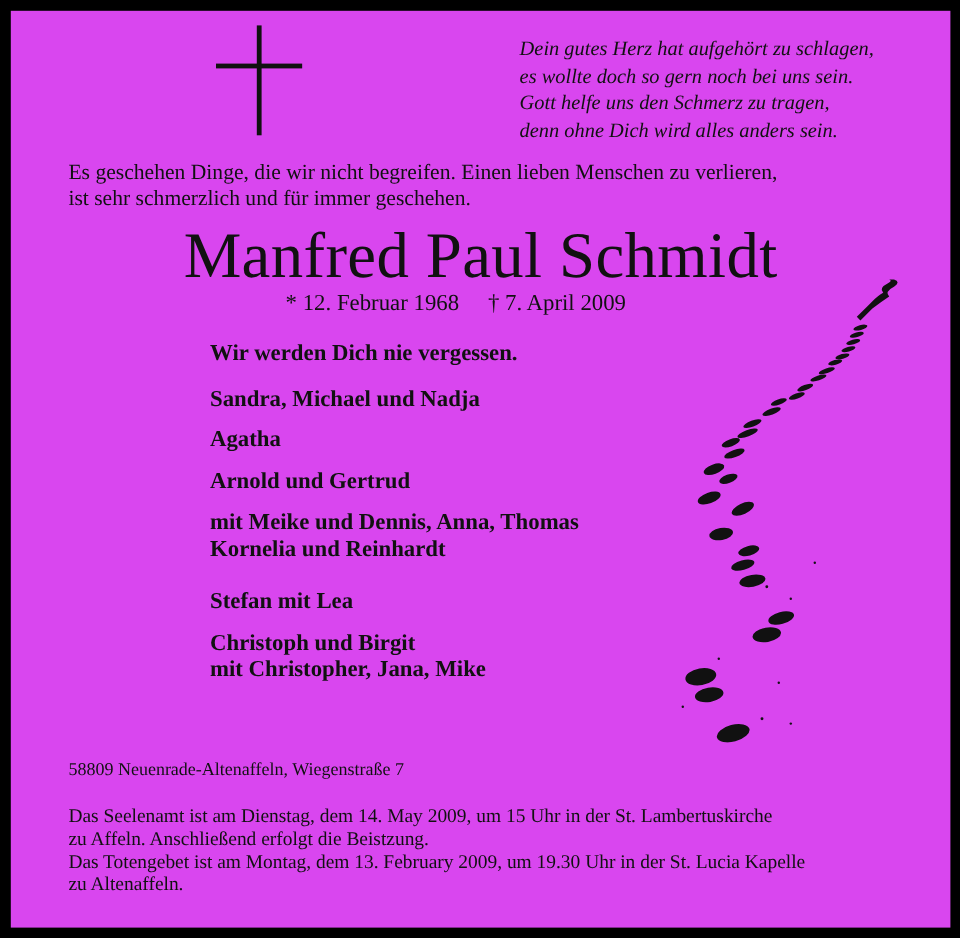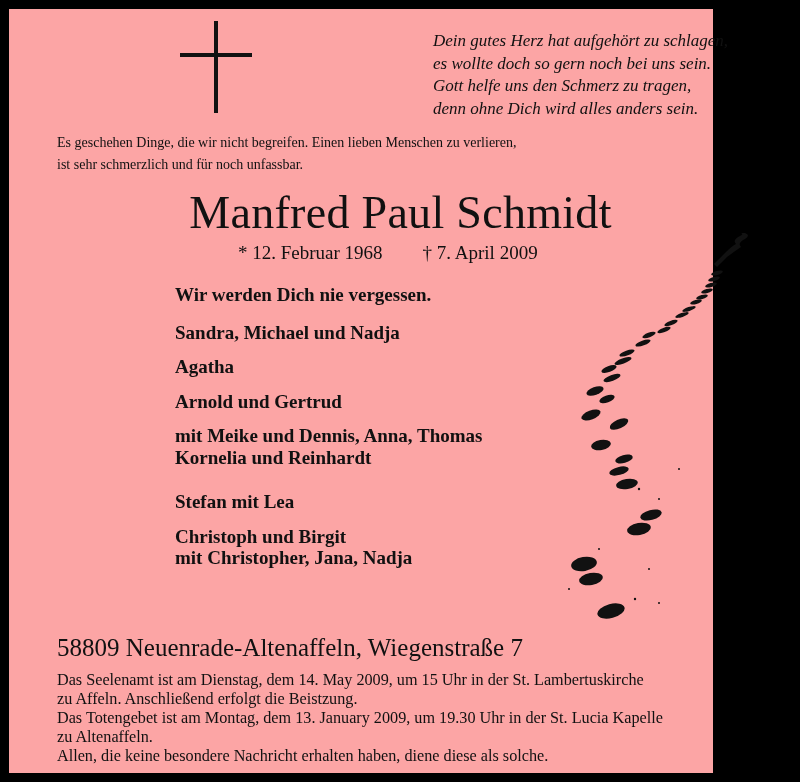--- a/index.html
+++ b/index.html
@@ -1,28 +1,28 @@
 <!DOCTYPE html>
 <html><head>
 <meta charset="utf-8">
 <style>
   html, body { margin:0; padding:0; }
   body { width:800px; height:782px; background:#000; position:relative; overflow:hidden; font-family:"Liberation Serif", "DejaVu Serif", serif; color:#111; }
-  .page { position:absolute; left:9px; top:9px; width:704px; height:764px; background:#fca5a5; }
+  .page { position:absolute; left:9px; top:9px; width:783px; height:764px; background:#d946ef; }
   .abs { position:absolute; white-space:nowrap; }
   .cross { position:absolute; left:171px; top:12px; width:72px; height:92px; }
   .poem { left:424px; top:21px; font-style:italic; font-size:17px; line-height:22.5px; }
-  .intro { left:48px; top:123px; font-size:14px; line-height:22px; }
-  .name { left:0; width:783px; text-align:center; top:178px; font-size:46px; line-height:52px; letter-spacing:0.3px; }
+  .intro { left:48px; top:123px; font-size:18px; line-height:22px; }
+  .name { left:0; width:783px; text-align:center; top:178px; font-size:54px; line-height:52px; letter-spacing:0.3px; }
   .dates { left:229px; top:233px; font-size:19px; }
-  .dates .death { margin-left:40px;font-family:Liberation Serif, serif; }
+  .dates .death { margin-left:24px;font-family:Liberation Serif, serif; }
   .family { left:166px; top:275px; font-size:19px; line-height:21.5px;font-weight:bold; }
   .family .gap-sm { height:13px; }
   .family .gap-md { height:10px; }
-  .address { left:48px; top:625px; font-size:25px; }
+  .address { left:48px; top:625px; font-size:15px; }
   .notes { left:48px; top:662px; font-size:16.2px; line-height:19px; }
   .steps { position:absolute; left:530px; top:220px; width:230px; height:390px; }
 </style>
 </head>
 <body>
 
 <div class="page">
 
   <svg class="cross" viewBox="0 0 72 92">
     <rect x="34" y="0" width="4" height="92" fill="#111"></rect>
@@ -31,21 +31,21 @@
 
   <div class="abs poem">
     <div>Dein gutes Herz hat aufgehört zu schlagen,</div>
     <div>es wollte doch so gern noch bei uns sein.</div>
     <div>Gott helfe uns den Schmerz zu tragen,</div>
     <div>denn ohne Dich wird alles anders sein.</div>
   </div>
 
   <div class="abs intro">
     <div>Es geschehen Dinge, die wir nicht begreifen. Einen lieben Menschen zu verlieren,</div>
-    <div>ist sehr schmerzlich und für noch unfassbar.</div>
+    <div>ist sehr schmerzlich und für immer geschehen.</div>
   </div>
 
   <div class="abs name">Manfred Paul Schmidt</div>
 
   <div class="abs dates">
     <span>* 12. Februar 1968</span><span class="death">† 7. April 2009</span>
   </div>
 
   <div class="abs family">
     <div>Wir werden Dich nie vergessen.</div>
@@ -67,21 +67,21 @@
       <div>Kornelia und Reinhardt</div>
     </div>
     <div class="gap-md"></div>
     <div class="gap-sm"></div>
     <div>
         <div>Stefan mit Lea</div>
       </div>
     <div class="gap-sm"></div>
     <div>
       <div>Christoph und Birgit</div>
-      <div>mit Christopher, Jana, Nadja</div>
+      <div>mit Christopher, Jana, Mike</div>
     </div>
   </div>
 
   <svg class="steps" viewBox="0 0 230 390">
     <g fill="#111">
       <path d="M206 4 q6 2 0 6 q-8 4 -4 8 q-6 4 -14 10 q-6 6 -10 10 l-3 -3 q6 -6 12 -12 q6 -6 10 -8 q-4 -4 4 -8 q4 -2 1 -3 z"></path>
       <ellipse cx="178" cy="44" rx="6" ry="2" transform="rotate(-15 178 44)"></ellipse>
       <ellipse cx="175" cy="50" rx="6" ry="2" transform="rotate(-15 175 50)"></ellipse>
       <ellipse cx="172" cy="56" rx="6" ry="2" transform="rotate(-15 172 56)"></ellipse>
       <ellipse cx="168" cy="62" rx="6" ry="2" transform="rotate(-15 168 62)"></ellipse>
@@ -120,17 +120,16 @@
       <circle cx="30" cy="360" r="1"></circle>
         <circle cx="140" cy="240" r="1"></circle>
     </g>
   </svg>
 
   <div class="abs address">58809 Neuenrade-Altenaffeln, Wiegenstraße 7</div>
 
   <div class="abs notes">
     <div>Das Seelenamt ist am Dienstag, dem 14. May 2009, um 15 Uhr in der St. Lambertuskirche</div>
     <div>zu Affeln. Anschließend erfolgt die Beistzung.</div>
-    <div>Das Totengebet ist am Montag, dem 13. January 2009, um 19.30 Uhr in der St. Lucia Kapelle</div>
+    <div>Das Totengebet ist am Montag, dem 13. February 2009, um 19.30 Uhr in der St. Lucia Kapelle</div>
     <div>zu Altenaffeln.</div>
-    <div>Allen, die keine besondere Nachricht erhalten haben, diene diese als solche.</div>
   </div>
 </div>
 
 </body></html>

